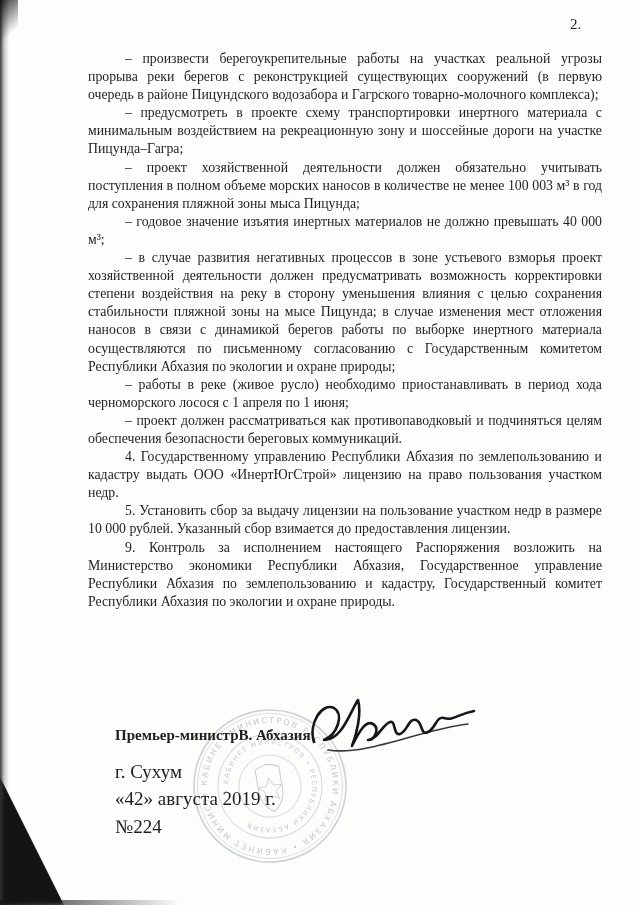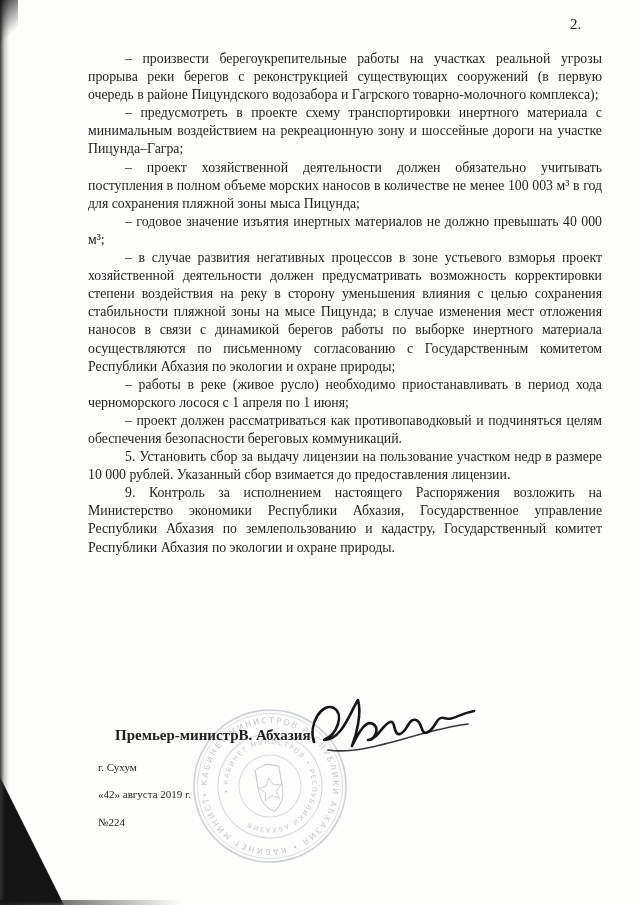--- a/index.html
+++ b/index.html
@@ -49,21 +49,21 @@
     margin-left:10px;
   }
   .content p { margin:0; text-indent:37px; }
 
   
   .sig-row {
     position:absolute; top:727px; left:115px; width:446px;
     display:flex; justify-content:flex-start;
     font-weight:bold; font-size:15px;
   }
-  .footer-line { position:absolute; left:98px; font-size:11px; }
+  .footer-line { position:absolute; left:115px; font-size:19px; }
   .f-city  { top:761px; }
   .f-date  { top:788px; }
   .f-num   { top:816px; }
 
   
   .seal {
     position:absolute; left:190px; top:706px; width:160px; height:160px;
     opacity:0.58;
     transform:rotate(-10deg);
     pointer-events:none;
@@ -84,20 +84,21 @@
   <div class="pagenum">2.</div>
 
   <div class="content">
     <p>– произвести берегоукрепительные работы на участках реальной угрозы прорыва реки берегов с реконструкцией существующих сооружений (в первую очередь в районе Пицундского водозабора и Гагрского товарно-молочного комплекса);</p>
     <p>– предусмотреть в проекте схему транспортировки инертного материала с минимальным воздействием на рекреационную зону и шоссейные дороги на участке Пицунда–Гагра;</p>
     <p>– проект хозяйственной деятельности должен обязательно учитывать поступления в полном объеме морских наносов в количестве не менее 100 003 м³ в год для сохранения пляжной зоны мыса Пицунда;</p>
     <p>– годовое значение изъятия инертных материалов не должно превышать 40 000 м³;</p>
     <p>– в случае развития негативных процессов в зоне устьевого взморья проект хозяйственной деятельности должен предусматривать возможность корректировки степени воздействия на реку в сторону уменьшения влияния с целью сохранения стабильности пляжной зоны на мысе Пицунда; в случае изменения мест отложения наносов в связи с динамикой берегов работы  по выборке инертного материала осуществляются по письменному согласованию с Государственным комитетом Республики Абхазия по экологии и охране природы;</p>
     <p>– работы в реке (живое русло) необходимо приостанавливать в период хода черноморского лосося с 1 апреля по 1 июня;</p>
     <p>– проект должен рассматриваться как противопаводковый и подчиняться целям обеспечения безопасности береговых коммуникаций.</p>
+    <p>4. Государственному управлению Республики Абхазия по землепользованию и кадастру выдать ООО «ИнертЮгСтрой» лицензию на право пользования участком недр.</p>
     <p>5. Установить сбор за выдачу лицензии на пользование участком недр в размере 10 000 рублей. Указанный сбор взимается до предоставления лицензии.</p>
     <p>9. Контроль за исполнением настоящего Распоряжения возложить на Министерство экономики Республики Абхазия, Государственное управление Республики Абхазия по землепользованию и кадастру, Государственный комитет Республики Абхазия по экологии и охране природы.</p>
   </div>
 
   <svg class="seal" viewBox="0 0 160 160" aria-hidden="true">
     <defs>
       <path id="ringOuter" d="M80,80 m-63,0 a63,63 0 1,1 126,0 a63,63 0 1,1 -126,0"></path>
       <path id="ringInner" d="M80,80 m-42,0 a42,42 0 1,1 84,0 a42,42 0 1,1 -84,0"></path>
     </defs>
     <circle cx="80" cy="80" r="76" fill="none" stroke="#99a3b2" stroke-width="1.7" opacity="0.85"></circle>

